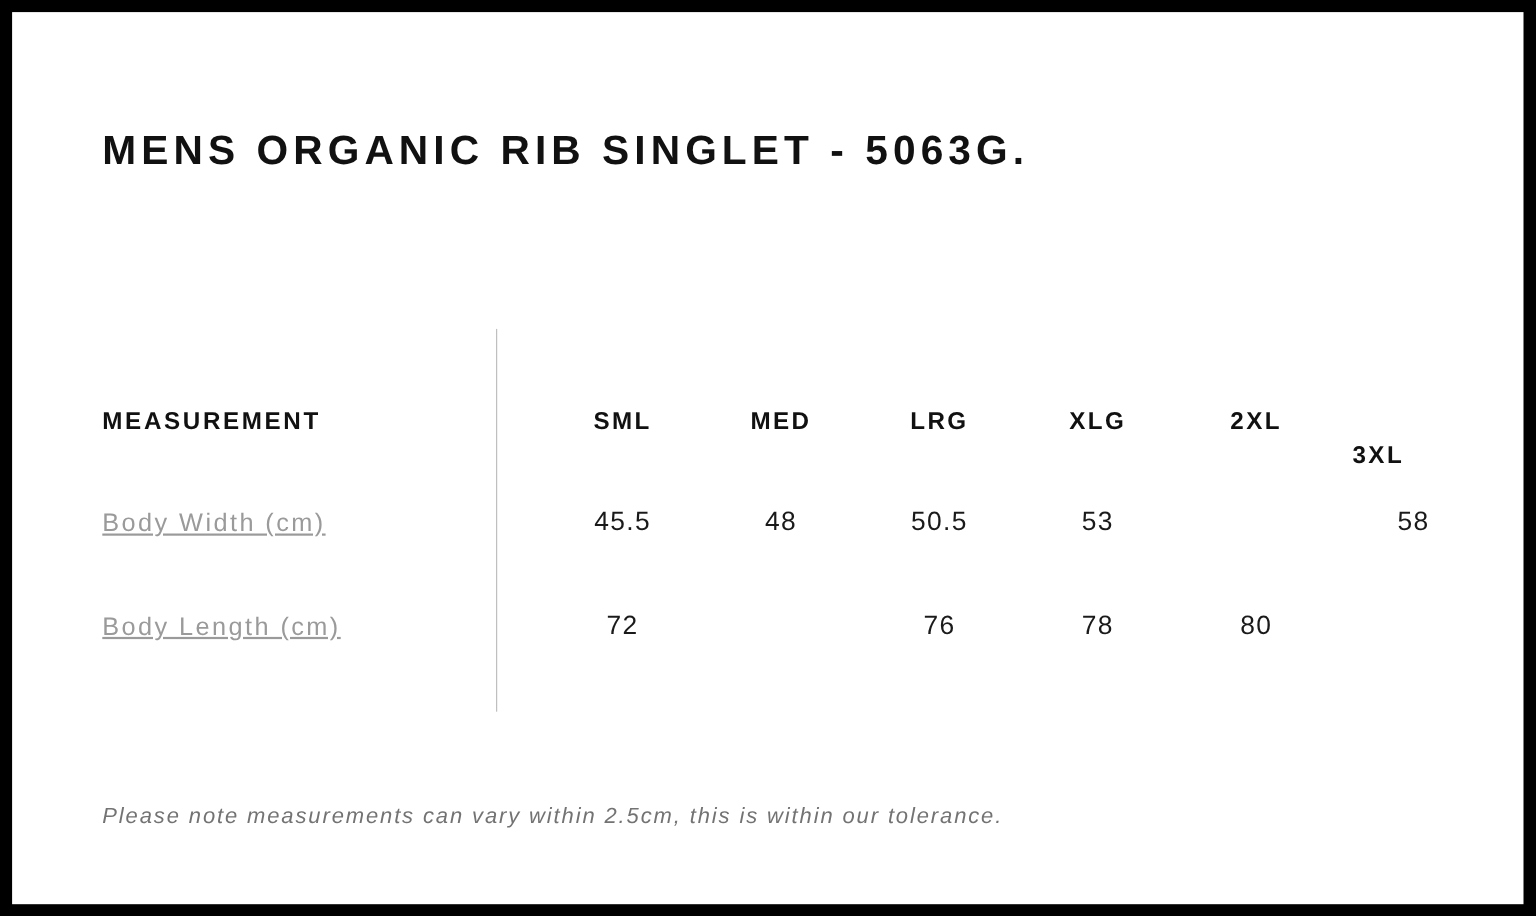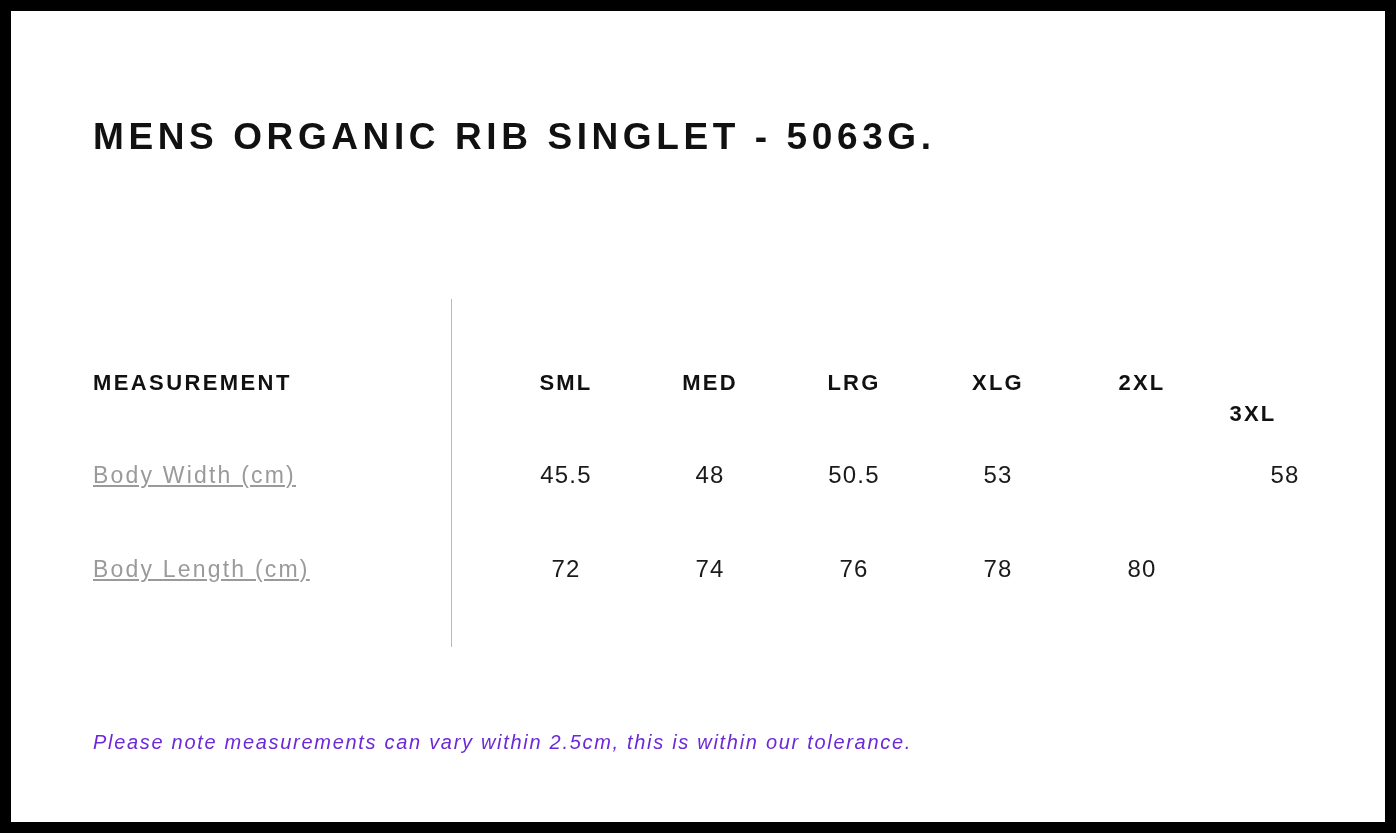--- a/index.html
+++ b/index.html
@@ -119,21 +119,21 @@
     color: #1a1a1a;
     letter-spacing: 1.2px;
   }
 
   .footnote {
     position: absolute;
     left: 82px;
     top: 718px;
     font-size: 20px;
     font-style: italic;
-    color: #6d28d9;
+    color: #737373;
     letter-spacing: 1.7px;
     white-space: nowrap;
     line-height: 1.3;
   }
 </style>
 </head>
 <body>
 
 <div class="frame">
   <div class="sheet">
@@ -159,21 +159,20 @@
         <div class="cell" style="left:555px;">45.5</div>
         <div class="cell" style="left:699px;">48</div>
         <div class="cell" style="left:843px;">50.5</div>
         <div class="cell" style="left:987px;">53</div>
         <div class="cell" style="left:1274px;">58</div>
       </div>
 
       <div class="row row-data row-1">
         <div class="row-label">Body Length (cm)</div>
         <div class="cell" style="left:555px;">72</div>
-        <div class="cell" style="left:699px;">74</div>
         <div class="cell" style="left:843px;">76</div>
         <div class="cell" style="left:987px;">78</div>
         <div class="cell" style="left:1131px;">80</div>
       </div>
 
     </div>
 
     <div class="footnote">Please note measurements can vary within 2.5cm, this is within our tolerance.</div>
 
   </div>

